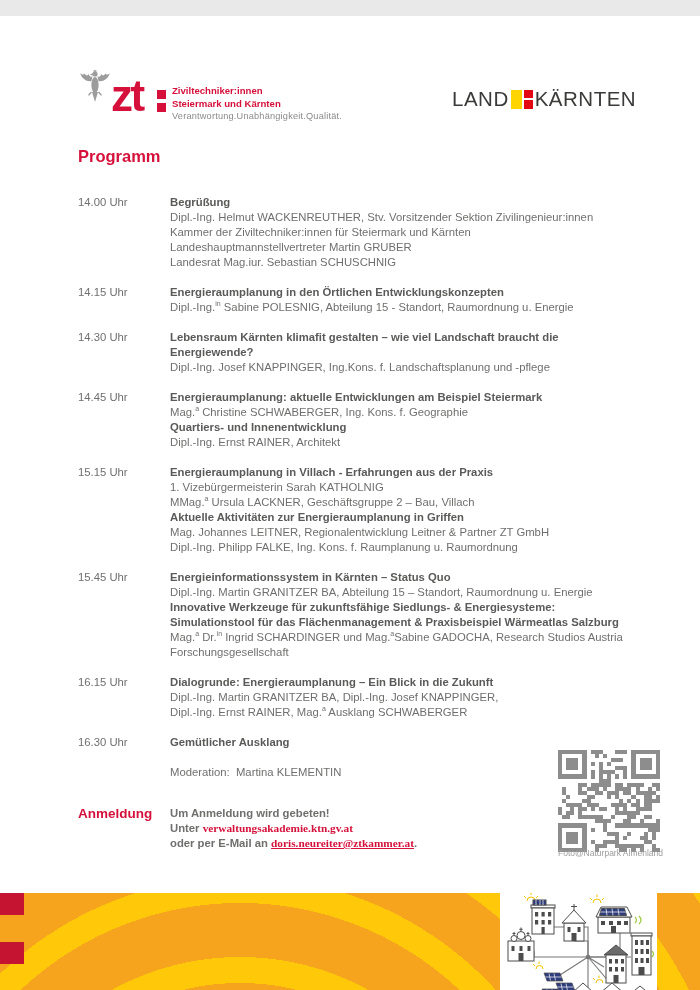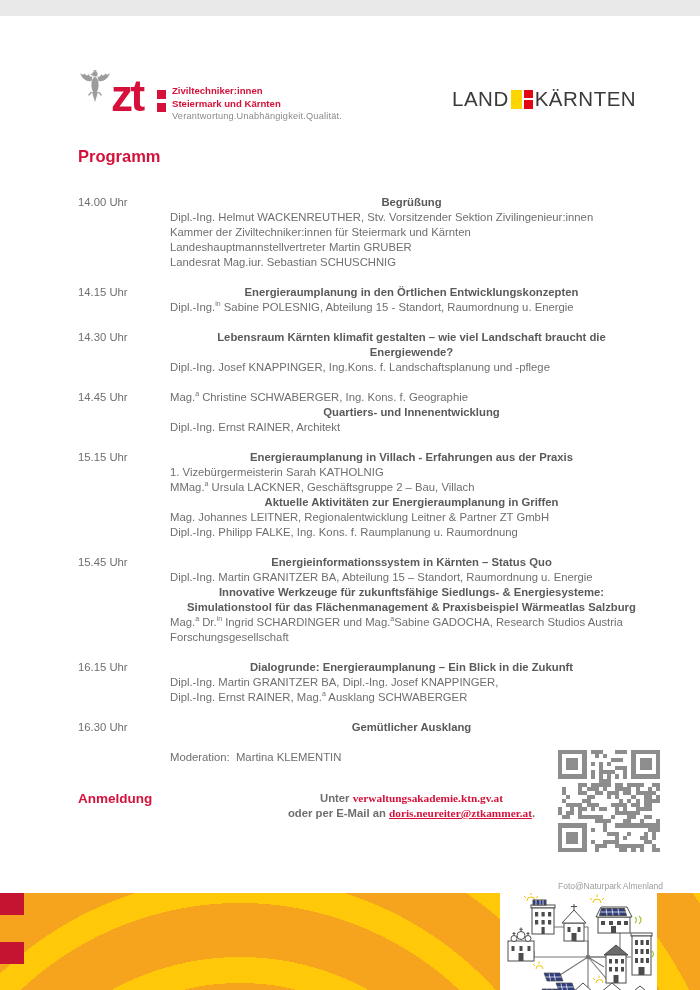--- a/index.html
+++ b/index.html
@@ -22,39 +22,39 @@
   .lk-emblem .col{display:flex;flex-direction:column;gap:2px;}
   .lk-emblem .col .rsq{width:9px;height:8.5px;background:#e30613;}
 
   
   .prog-title{position:absolute;left:78px;top:131px;font-size:16.5px;font-weight:700;color:var(--red);}
   #content{position:absolute;left:78px;top:179px;width:575px;}
   .row{display:flex;margin-bottom:15px;}
   .time{flex:0 0 92px;font-size:11.3px;line-height:15px;color:#6f6f6e;}
   .rowbody{flex:1 1 auto;min-width:0;}
   .line{font-size:11.3px;line-height:15px;color:#6f6f6e;white-space:pre-wrap;}
-  .line.bold{font-weight:700;color:#5a5a59;text-align:center;}
+  .line.bold{font-weight:700;color:#5a5a59;}
   .line sup{font-size:7px;line-height:0;}
   .link{color:var(--red);font-weight:700;font-family:Liberation Serif, serif;}
   .link.u{text-decoration:underline;}
   #anmeldung{margin-top:26px;}
   .anm-label{flex:0 0 92px;font-size:13.5px;font-weight:700;color:var(--red);line-height:15px;}
   #anmeldung .line{font-weight:700;color:#6f6f6e;}
 
   
   #qr{position:absolute;left:558px;top:734px;width:102px;height:102px;}
 
   
   #banner{position:absolute;left:0;top:877px;width:700px;height:113px;
     background:repeating-radial-gradient(circle at 240px 330px,#ffc90a 0 26px,#f6a41e 26px 80px);}
   #banner .fsq{position:absolute;left:0;width:24px;height:22px;background:#c41431;}
   #banner .fsq.one{top:0;}
   #banner .fsq.two{top:49px;}
   #illus-panel{position:absolute;left:500px;top:877px;width:157px;height:113px;background:#fff;}
-  #credit{position:absolute;right:37px;top:865px;font-size:8.5px;color:#9c9c9c;padding-left:16px;}
+  #credit{position:absolute;right:37px;top:832px;font-size:8.5px;color:#9c9c9c;padding-left:16px;}
 
   :root{--red:#d5113b;}
 </style>
 </head>
 <body>
 
 <div id="page">
 
   <svg class="eagle" viewBox="0 0 34 40">
     <g fill="#9c9c9c">
@@ -117,20 +117,21 @@
         <div class="time">14.30 Uhr</div>
         <div class="rowbody">
           <div class="line bold"><span>Lebensraum Kärnten klimafit gestalten – wie viel Landschaft braucht die</span></div>
           <div class="line bold"><span>Energiewende?</span></div>
           <div class="line"><span>Dipl.-Ing. Josef KNAPPINGER, Ing.Kons. f. Landschaftsplanung und -pflege</span></div>
         </div>
       </div>
       <div class="row">
         <div class="time">14.45 Uhr</div>
         <div class="rowbody">
+          <div class="line bold"><span>Energieraumplanung: aktuelle Entwicklungen am Beispiel Steiermark</span></div>
           <div class="line"><span>Mag.</span><sup>a</sup><span> Christine SCHWABERGER, Ing. Kons. f. Geographie</span></div>
           <div class="line bold"><span>Quartiers- und Innenentwicklung</span></div>
           <div class="line"><span>Dipl.-Ing. Ernst RAINER, Architekt</span></div>
         </div>
       </div>
       <div class="row">
         <div class="time">15.15 Uhr</div>
         <div class="rowbody">
           <div class="line bold"><span>Energieraumplanung in Villach - Erfahrungen aus der Praxis</span></div>
           <div class="line"><span>1. Vizebürgermeisterin Sarah KATHOLNIG</span></div>
@@ -167,20 +168,21 @@
       </div>
       <div class="row">
         <div class="time"></div>
         <div class="rowbody">
           <div class="line"><span>Moderation:  Martina KLEMENTIN</span></div>
         </div>
       </div>
       <div class="row" id="anmeldung">
       <div class="anm-label">Anmeldung</div>
       <div class="rowbody" id="anm-body">
+          <div class="line bold"><span>Um Anmeldung wird gebeten!</span></div>
           <div class="line bold"><span>Unter </span><span class="link">verwaltungsakademie.ktn.gv.at</span></div>
           <div class="line bold"><span>oder per E-Mail an </span><span class="link u">doris.neureiter@ztkammer.at</span><span>.</span></div>
         </div>
     </div>
   </div>
 
   <svg id="qr" viewBox="0 0 25 25" shape-rendering="crispEdges">
       <rect x="0" y="0" width="1" height="1" fill="#8d8d8d"></rect>
       <rect x="1" y="0" width="1" height="1" fill="#8d8d8d"></rect>
       <rect x="2" y="0" width="1" height="1" fill="#8d8d8d"></rect>

